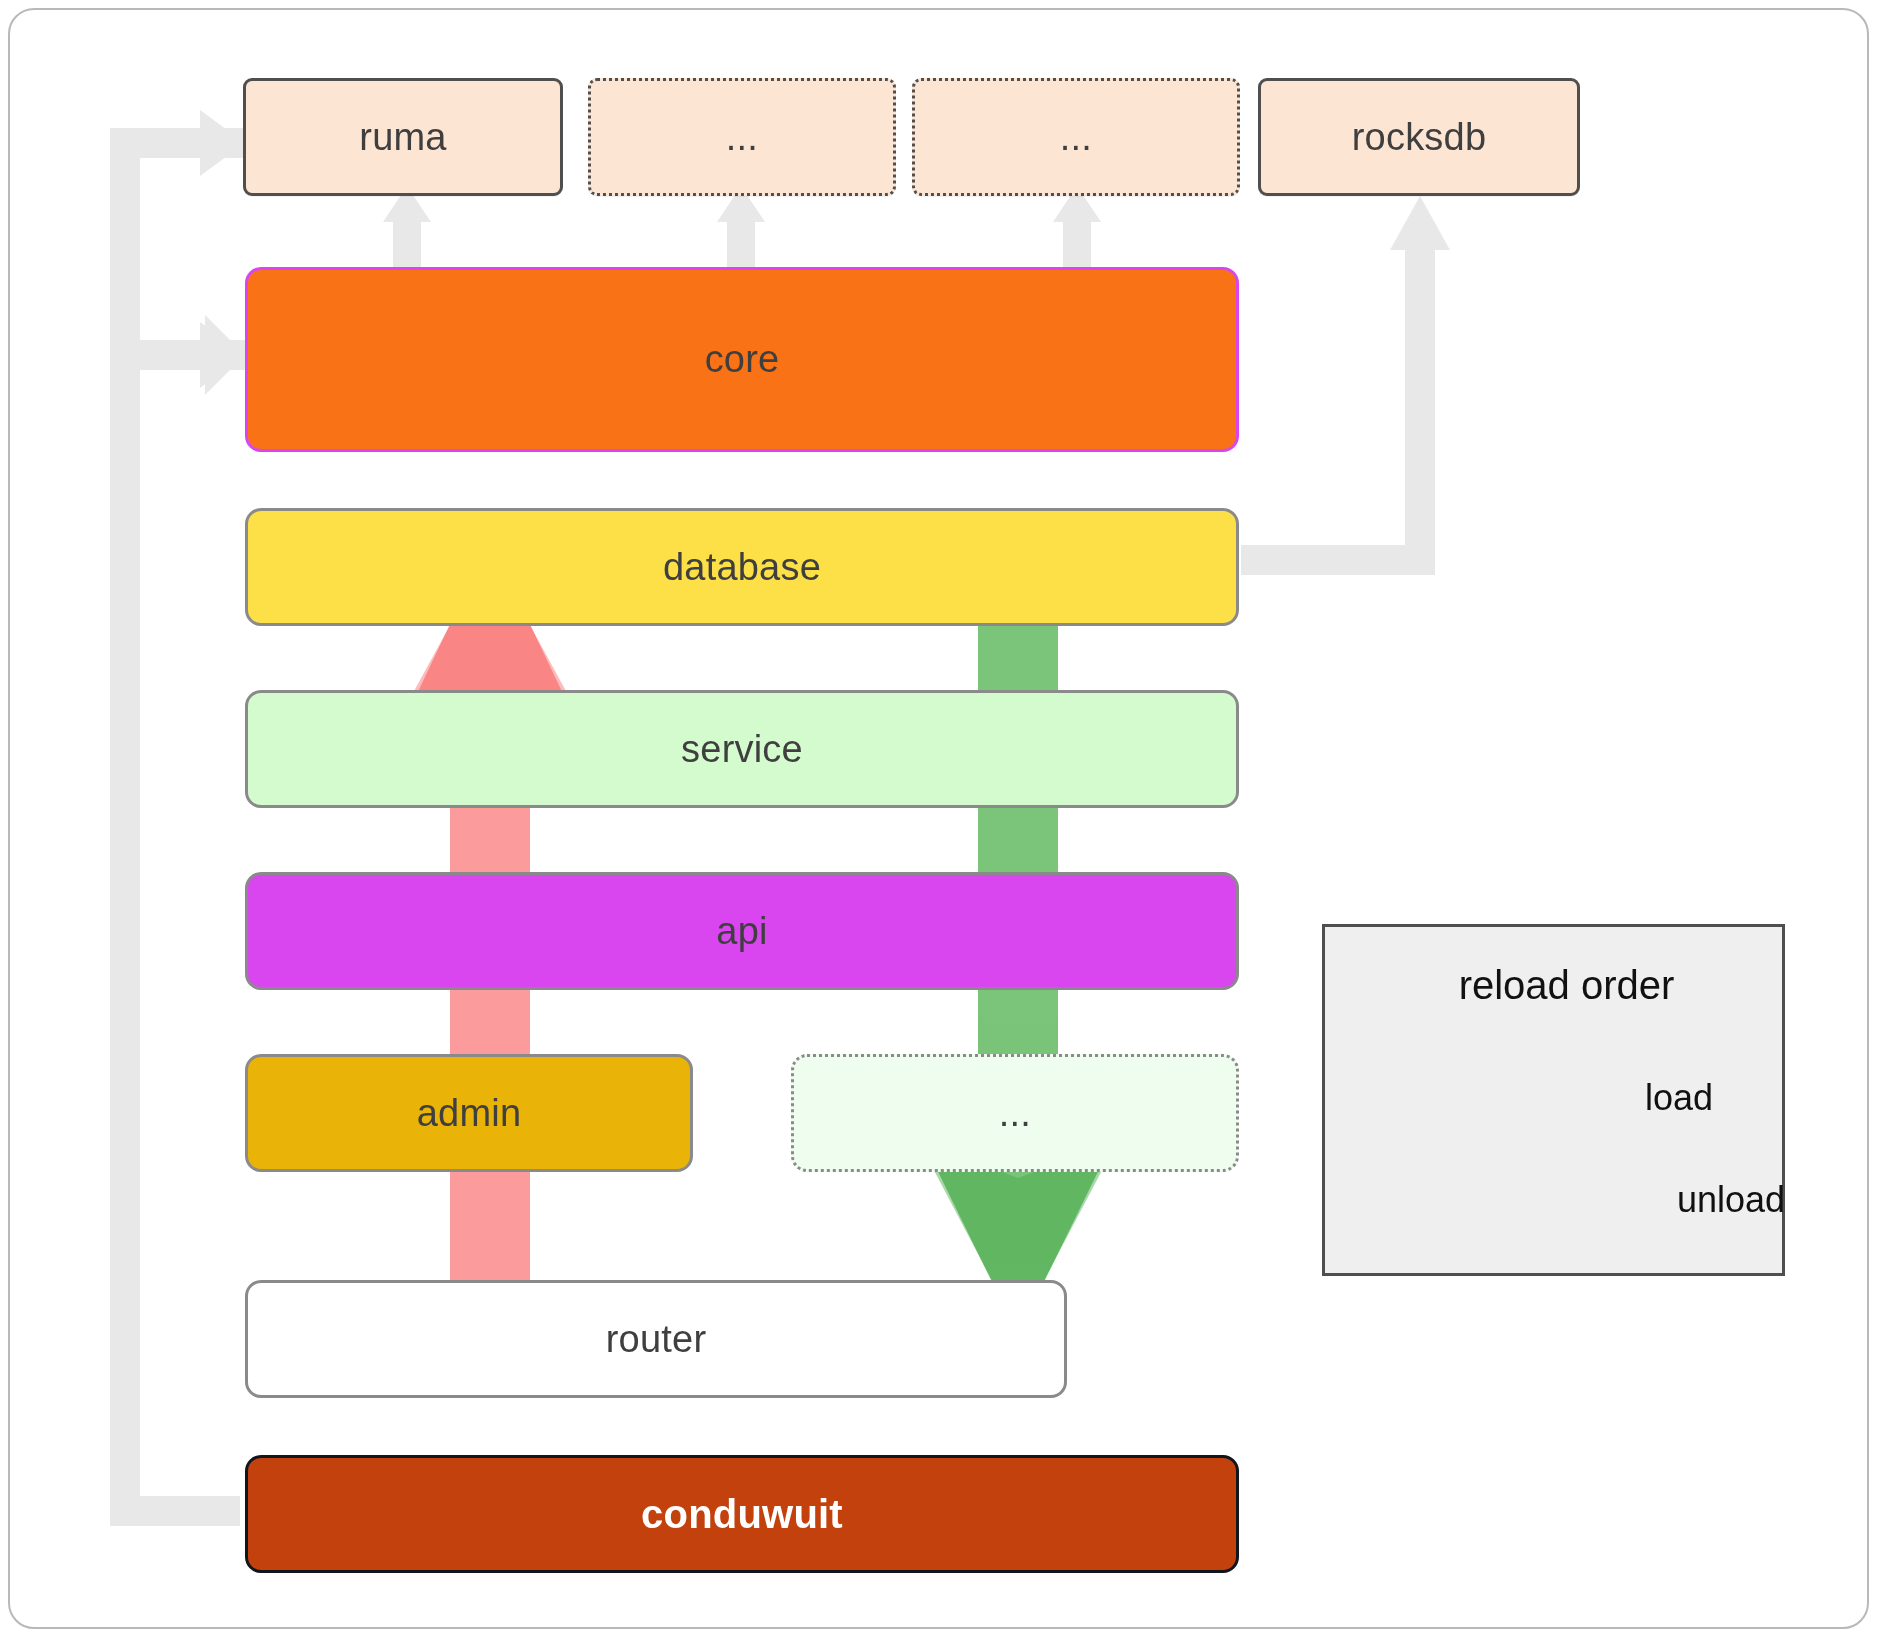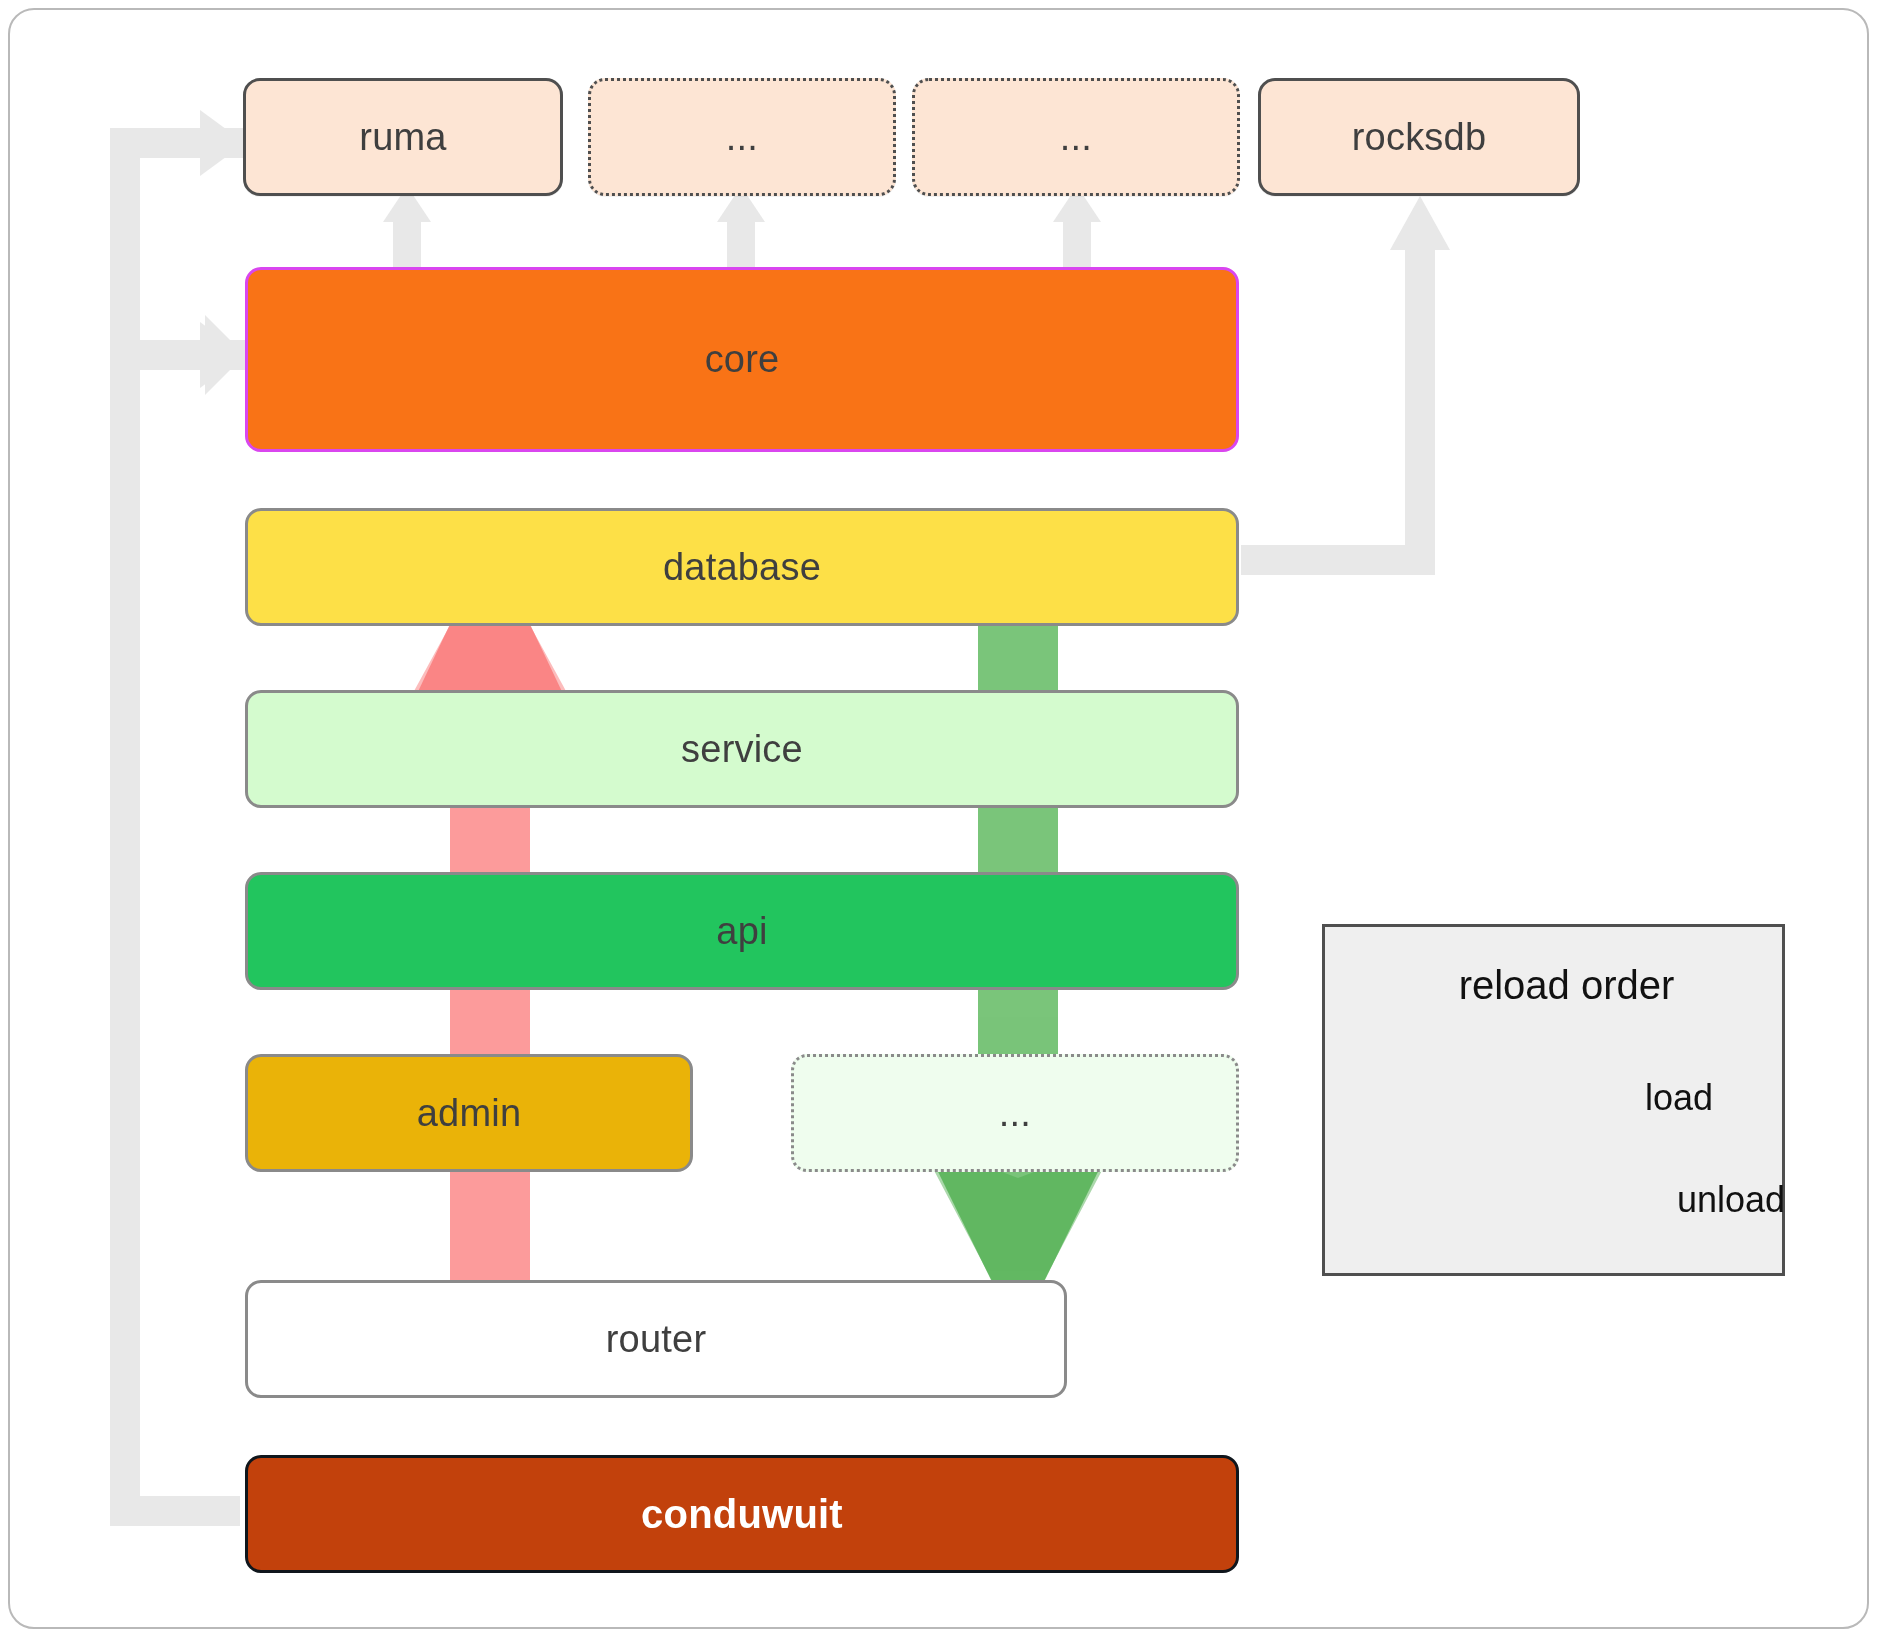--- a/index.html
+++ b/index.html
@@ -47,41 +47,41 @@
     font-size: 38px;
     color: #3f3f3f;
     letter-spacing: 0.2px;
     white-space: nowrap;
   }
 
   
   .dep {
     background: #fde5d4;
     border: 3px solid #4f4f4f;
-    border-radius: 17px;
+    border-radius: 9px;
     box-shadow: 0 1px 0 rgba(0,0,0,0.05);
   }
   .dep.dotted {
     border: 3px dotted #4f4f4f;
   }
 
   
   .core-box {
     background: #f97316;
     border: 3px solid #d946ef;
     border-radius: 16px;
   }
   
   .layer {
     border: 3px solid #8a8a8a;
     border-radius: 16px;
   }
   .layer.db   { background: #fde047; }
   .layer.svc  { background: #d4fbce; }
-  .layer.api  { background: #22c55e; }
+  .layer.api  { background: #d946ef; }
   .layer.adm  { background: #eab308; }
   .layer.dots { background: #effdee; border: 3px dotted #8a8a8a; }
   .layer.router { background: #ffffff; border: 3px solid #8a8a8a; }
 
   
   .main-box {
     background: #c2410c;
     border: 3px solid #10161c;
     border-radius: 16px;
     color: #ffffff;

